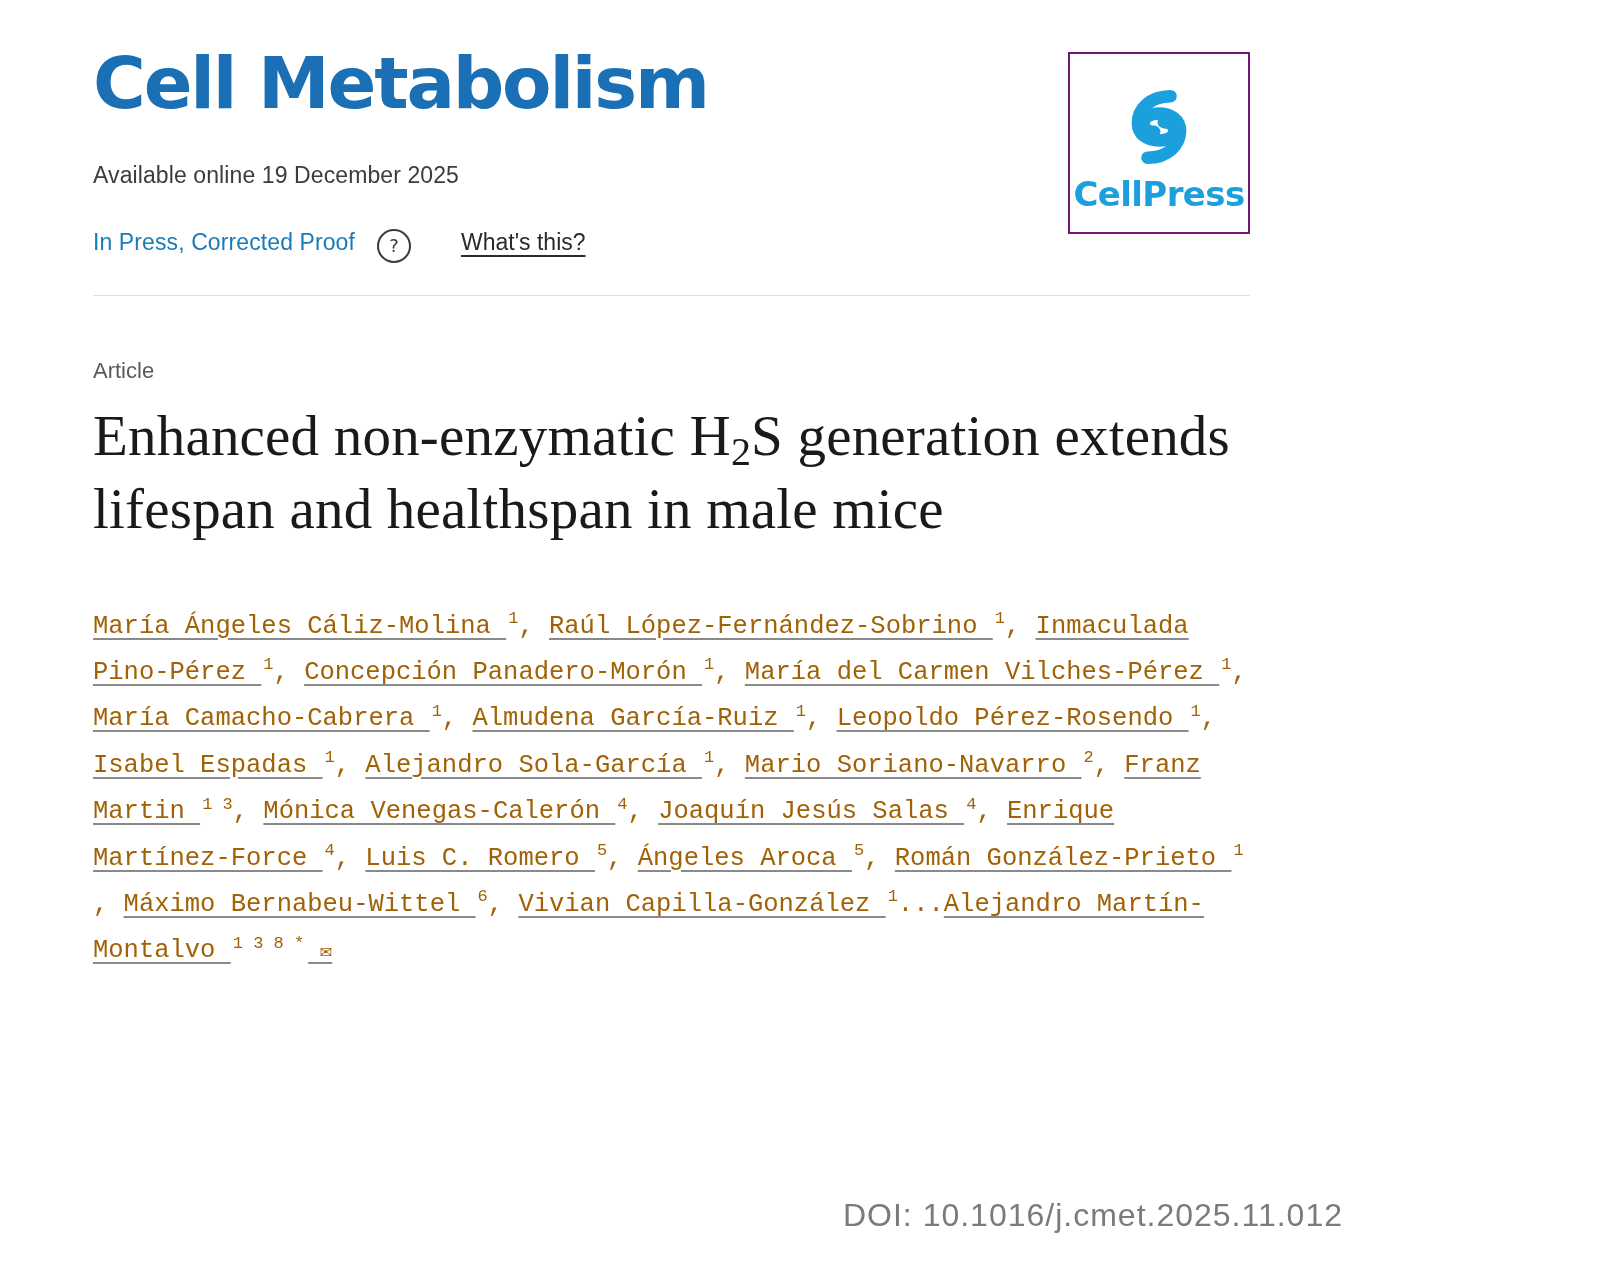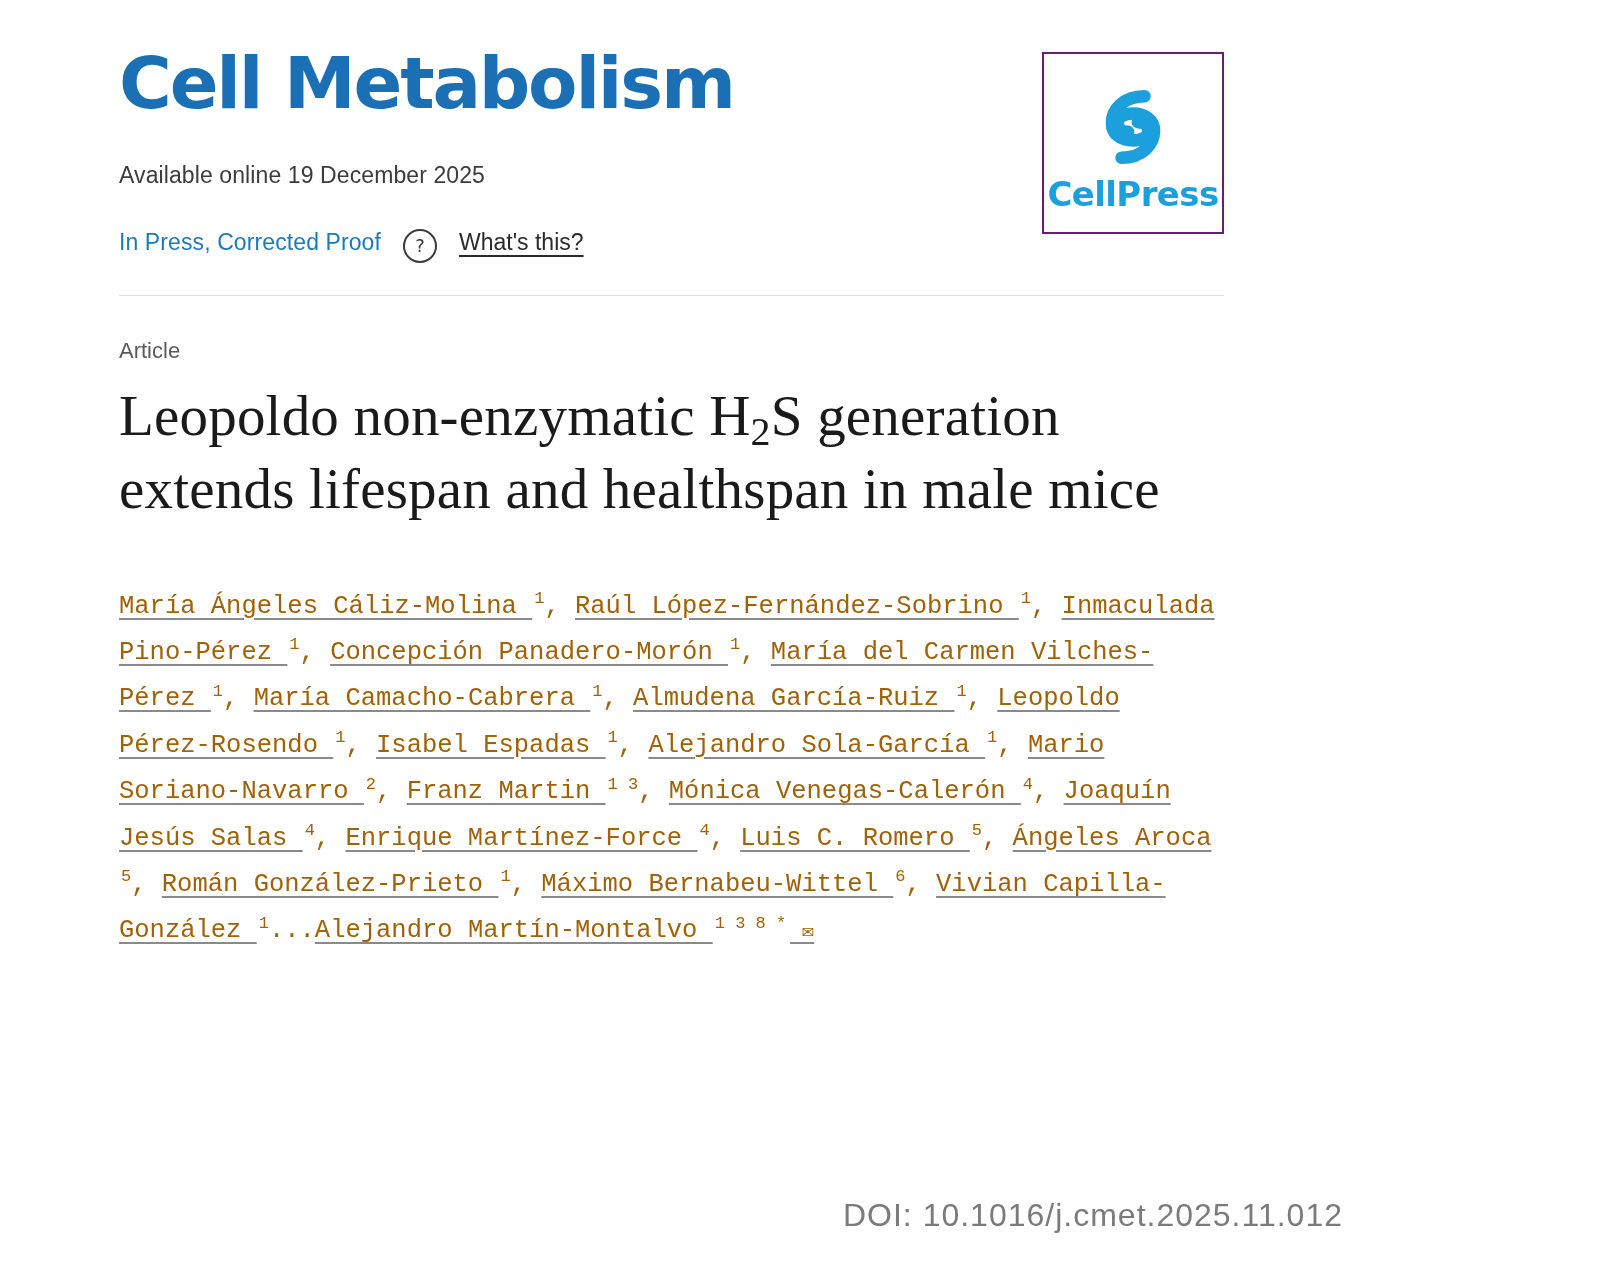--- a/index.html
+++ b/index.html
@@ -13,21 +13,21 @@
     font-family: "Liberation Sans", sans-serif;
     color: #222222;
     position: relative;
     overflow: hidden;
   }
   .page {
     position: relative;
     width: 1343px;
     height: 1268px;
     box-sizing: border-box;
-    padding: 0 119px;
+    padding: 0 93px;
   }
 
   
   .journal-header {
     position: relative;
     padding-top: 46px;
   }
   .journal-title {
     font-family: "DejaVu Sans", sans-serif;
     font-weight: bold;
@@ -96,31 +96,32 @@
     font-size: 18px;
     color: #3c3c3c;
     line-height: 1;
     font-family: "DejaVu Sans", sans-serif;
   }
   .whats-this {
     font-size: 23px;
     color: #2b2b2b;
     text-decoration: underline;
     text-underline-offset: 5px;
+    margin-left: 28px;
   }
 
   .divider {
     margin-top: 32px;
     border-top: 1px solid #e0e0e0;
     width: 100%;
   }
 
   
   .article-type {
-    margin-top: 42px;
+    margin-top: 62px;
     font-size: 22px;
     color: #5a5a5a;
   }
   .article-title {
     font-family: "Liberation Serif", serif;
     font-size: 57px;
     line-height: 1.28;
     color: #1a1a1a;
     margin: 16px 0 0 0;
     font-weight: normal;
@@ -199,19 +200,19 @@
   <div class="status-row">
     <span class="status-link">In Press, Corrected Proof</span>
     <span class="help-icon">?</span>
     <span class="whats-this">What's this?</span>
   </div>
 
   <div class="divider"></div>
 
   <div class="article-type">Article</div>
 
-  <h2 class="article-title"><span>Leopoldo non-enzymatic H</span><sub>2</sub><span>S generation extends lifespan and healthspan in male mice</span></h2>
+  <h2 class="article-title"><span>Enhanced non-enzymatic H</span><sub>2</sub><span>S generation extends lifespan and healthspan in male mice</span></h2>
 
   <div class="authors" id="authors"><span class="author">María Ángeles Cáliz-Molina <span class="sup">1</span></span>, <span class="author">Raúl López-Fernández-Sobrino <span class="sup">1</span></span>, <span class="author">Inmaculada Pino-Pérez <span class="sup">1</span></span>, <span class="author">Concepción Panadero-Morón <span class="sup">1</span></span>, <span class="author">María del Carmen Vilches-Pérez <span class="sup">1</span></span>, <span class="author">María Camacho-Cabrera <span class="sup">1</span></span>, <span class="author">Almudena García-Ruiz <span class="sup">1</span></span>, <span class="author">Leopoldo Pérez-Rosendo <span class="sup">1</span></span>, <span class="author">Isabel Espadas <span class="sup">1</span></span>, <span class="author">Alejandro Sola-García <span class="sup">1</span></span>, <span class="author">Mario Soriano-Navarro <span class="sup">2</span></span>, <span class="author">Franz Martin <span class="sup">1 3</span></span>, <span class="author">Mónica Venegas-Calerón <span class="sup">4</span></span>, <span class="author">Joaquín Jesús Salas <span class="sup">4</span></span>, <span class="author">Enrique Martínez-Force <span class="sup">4</span></span>, <span class="author">Luis C. Romero <span class="sup">5</span></span>, <span class="author">Ángeles Aroca <span class="sup">5</span></span>, <span class="author">Román González-Prieto <span class="sup">1</span></span>, <span class="author">Máximo Bernabeu-Wittel <span class="sup">6</span></span>, <span class="author">Vivian Capilla-González <span class="sup">1</span></span><span class="ellipsis">...</span><span class="author">Alejandro Martín-Montalvo <span class="sup">1 3 8 *</span><span class="envelope"> ✉</span></span></div>
 
   <div class="doi">DOI: 10.1016/j.cmet.2025.11.012</div>
 
 </div>
 
 </body></html>

